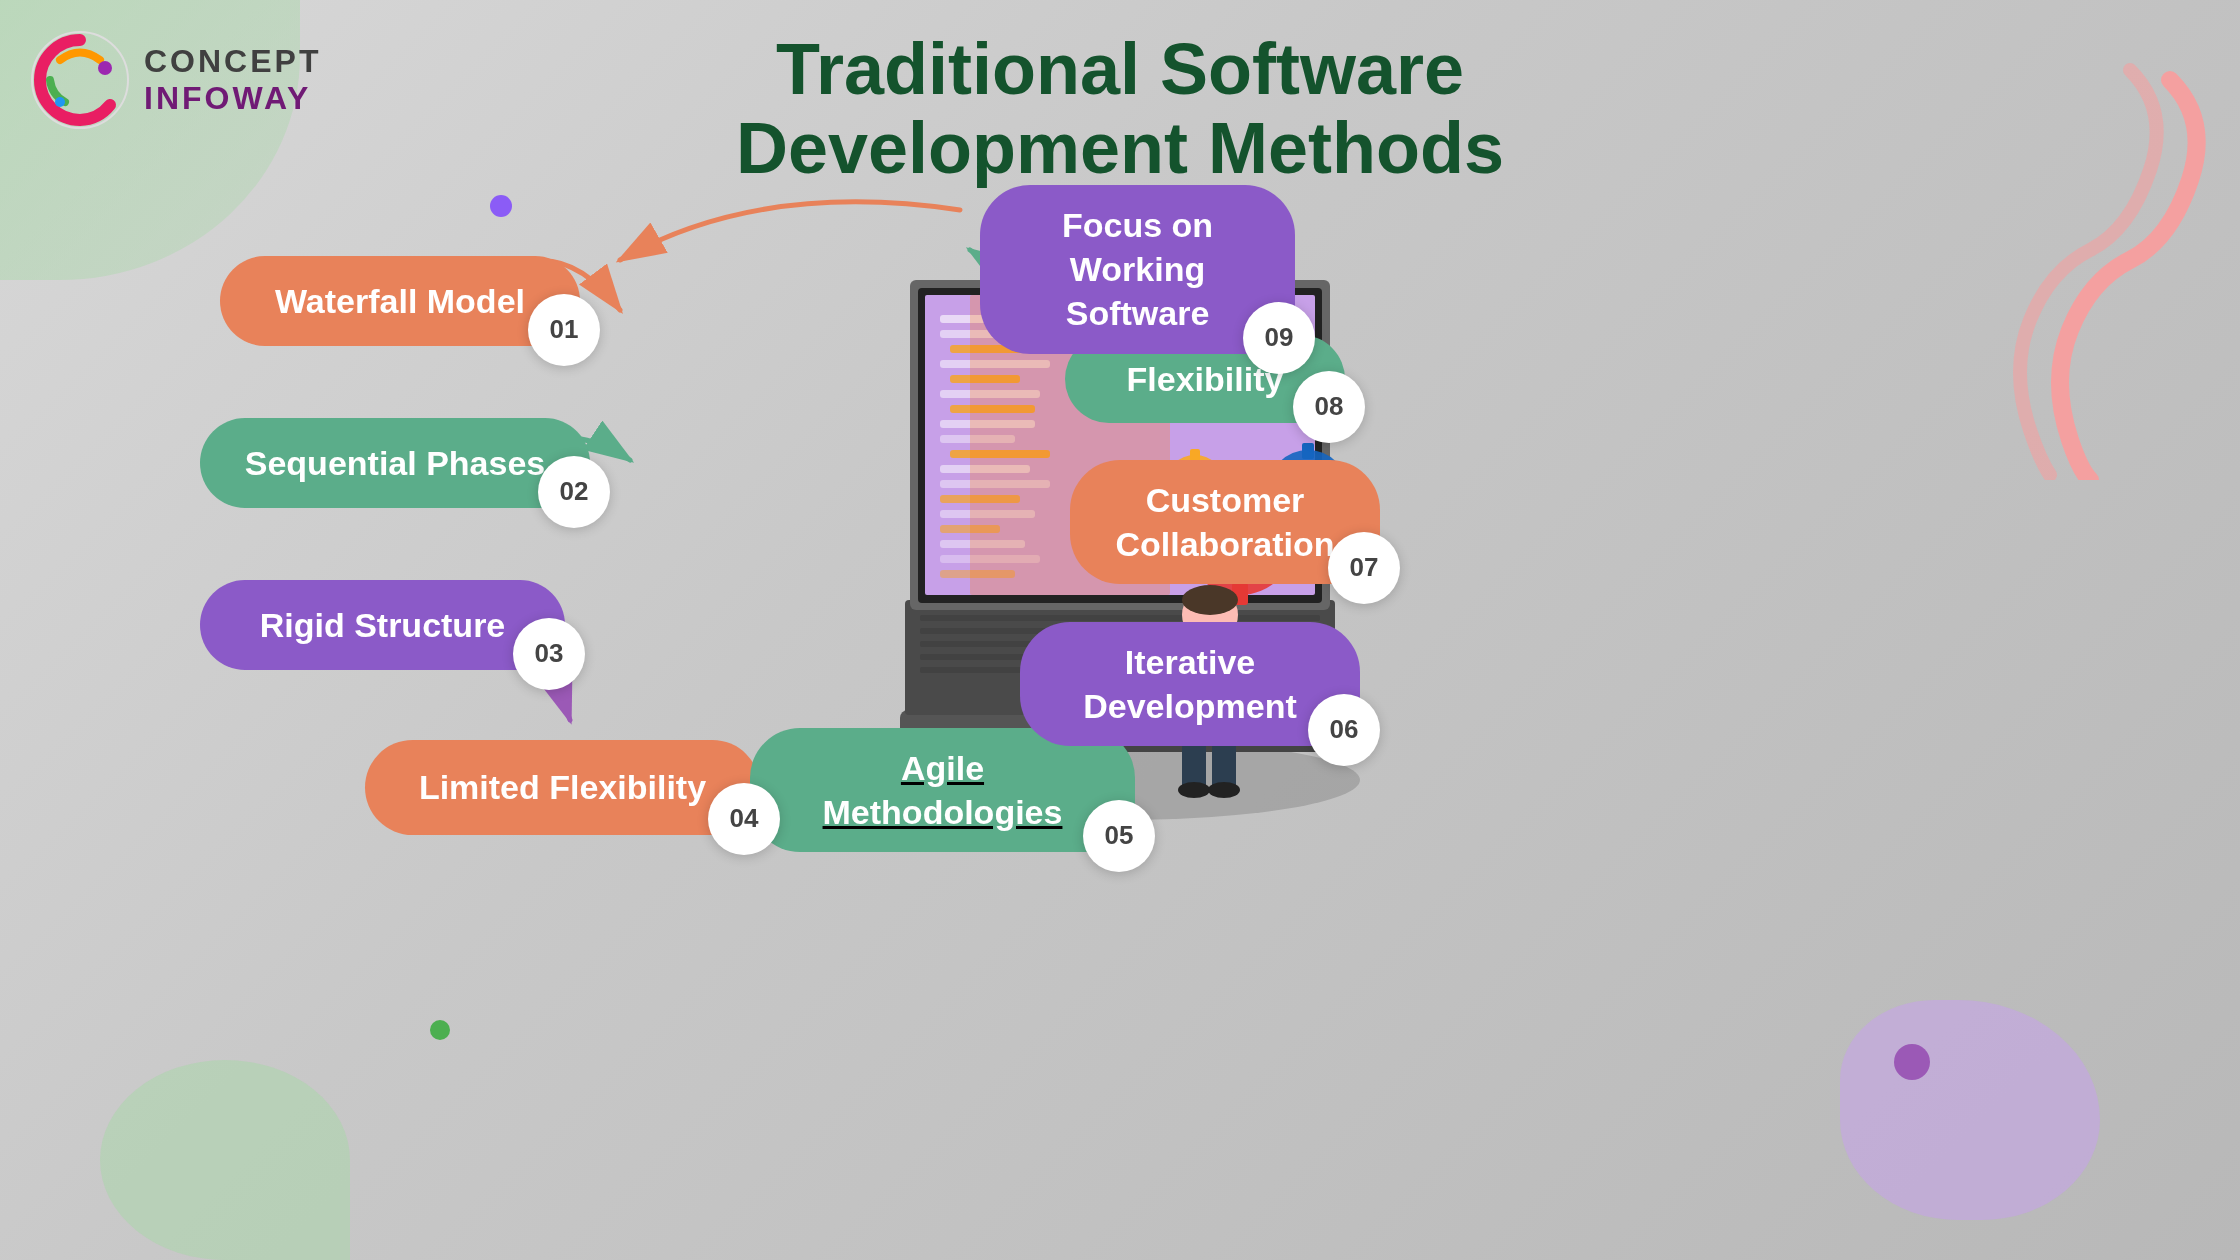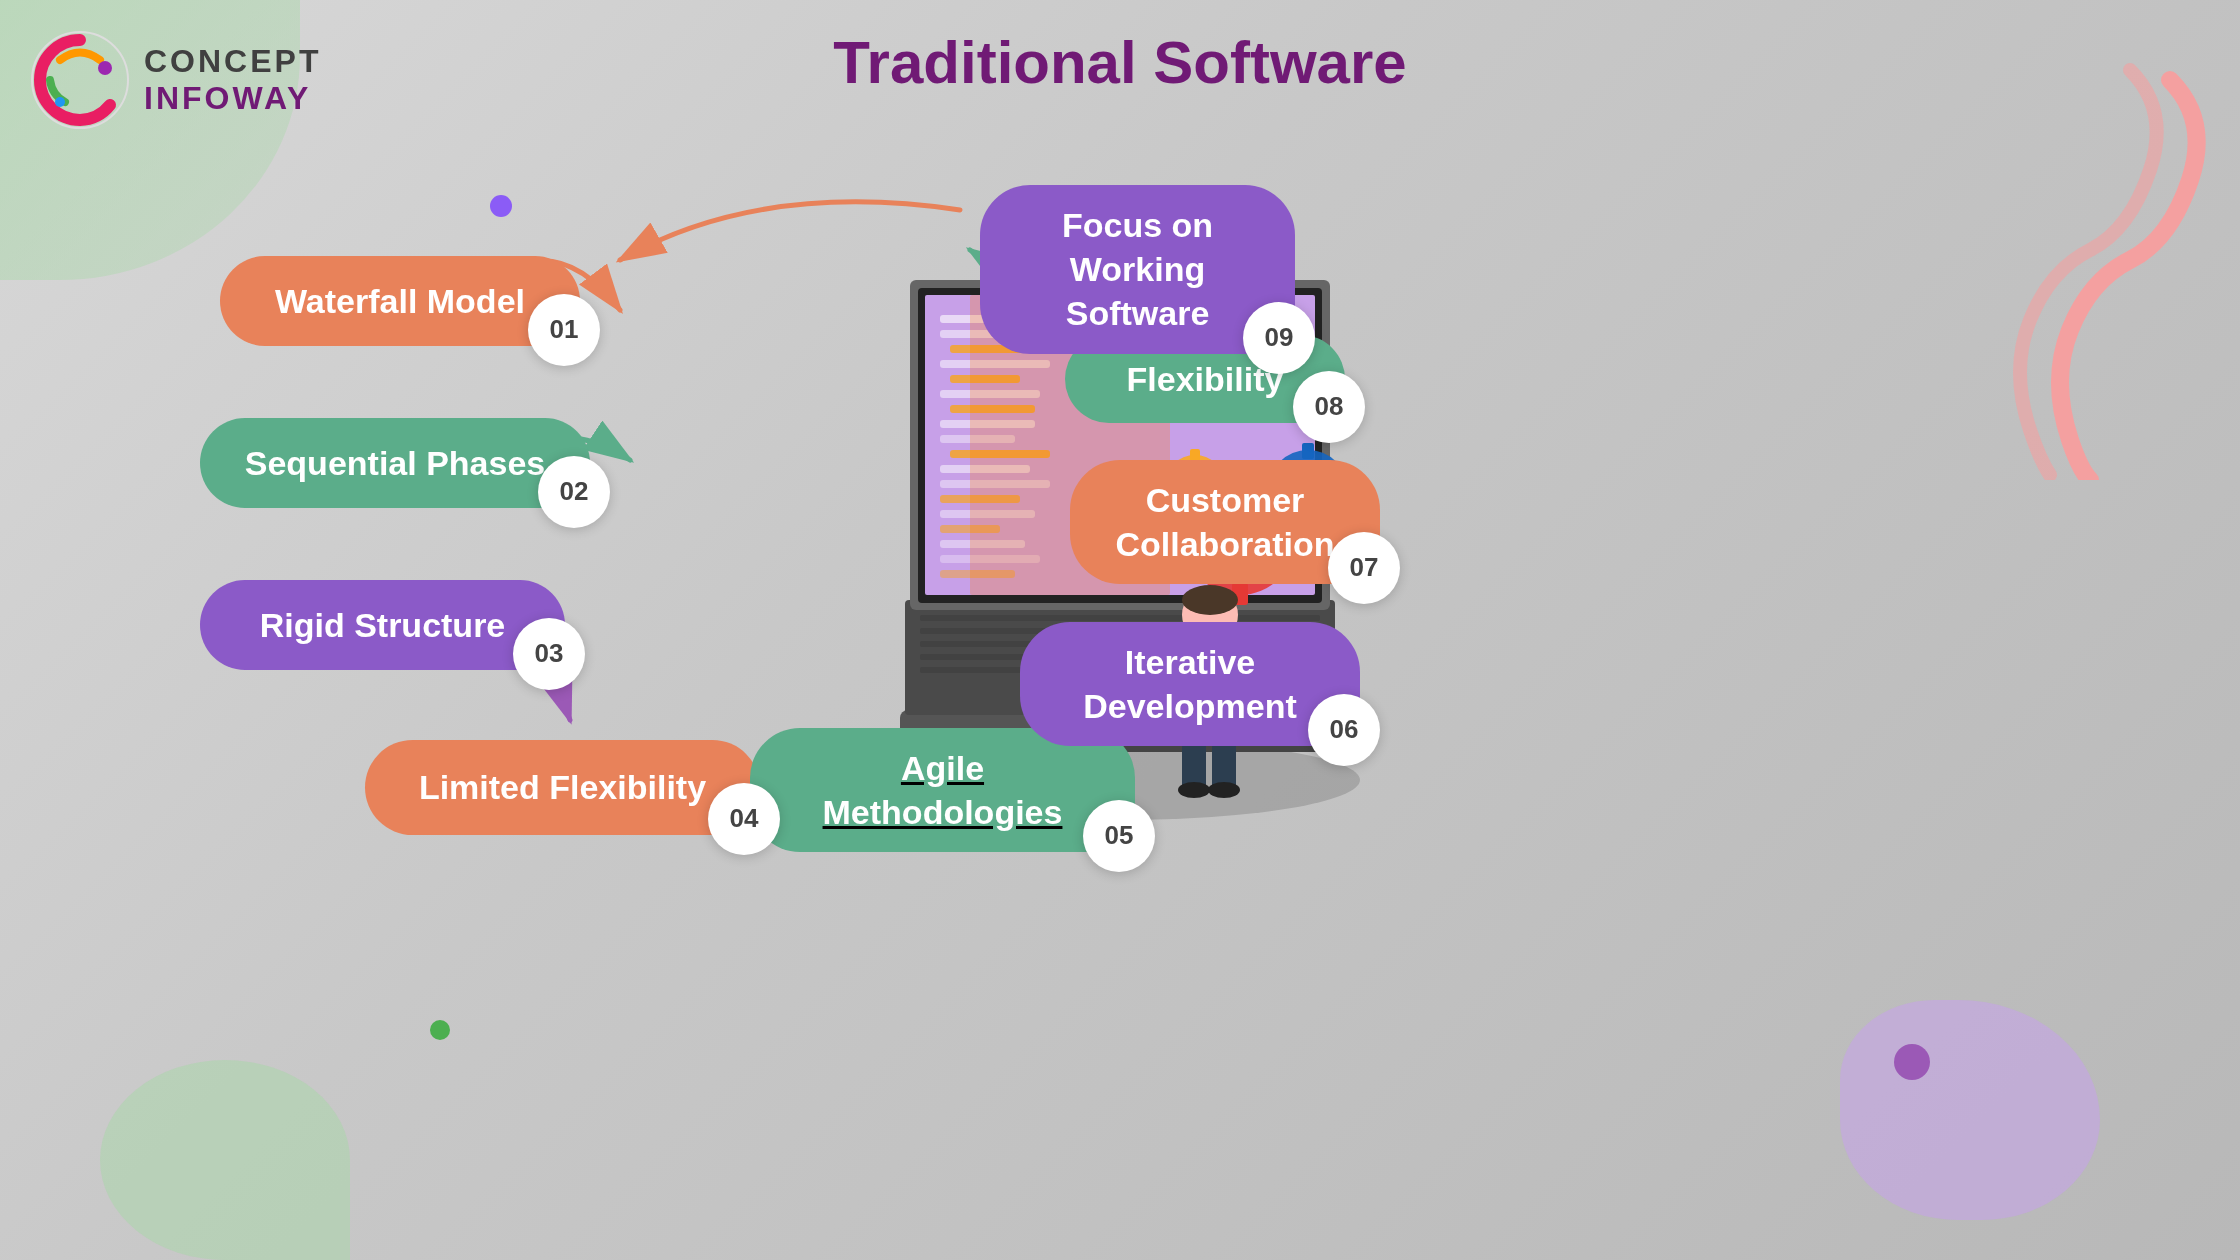--- a/index.html
+++ b/index.html
@@ -90,23 +90,23 @@
       letter-spacing: 3px;
     }
 
     
     .main-title {
       position: absolute;
       top: 30px;
       left: 50%;
       transform: translateX(-50%);
       text-align: center;
-      font-size: 60px;
+      font-size: 72px;
       font-weight: 900;
-      color: #701a75;
+      color: #14532d;
       line-height: 1.1;
       white-space: nowrap;
     }
 
     
     .arrows-layer {
       position: absolute;
       top: 0; left: 0;
       width: 2240px;
       height: 1260px;
@@ -152,20 +152,21 @@
     <circle cx="30" cy="72" r="5" fill="#2196F3"></circle>
   </svg>
   <div class="logo-text">
     <span class="logo-text-top">CONCEPT</span>
     <span class="logo-text-bottom">INFOWAY</span>
   </div>
 </div>
 
 <div class="main-title">
   <div>Traditional Software</div>
+  <div>Development Methods</div>
 </div>
 
 <svg class="arrows-layer" xmlns="http://www.w3.org/2000/svg">
 
   <path d="M490,280 Q560,230 620,310" stroke="#E8825A" stroke-width="5" fill="none" stroke-linecap="round" marker-end="url(#arrowSalmon)"></path>
 
   <path d="M510,450 Q570,420 630,460" stroke="#5BAD8A" stroke-width="5" fill="none" stroke-linecap="round" marker-end="url(#arrowGreen)"></path>
 
   <path d="M490,620 Q550,660 570,720" stroke="#9B59B6" stroke-width="5" fill="none" stroke-linecap="round" marker-end="url(#arrowPurple)"></path>
 

